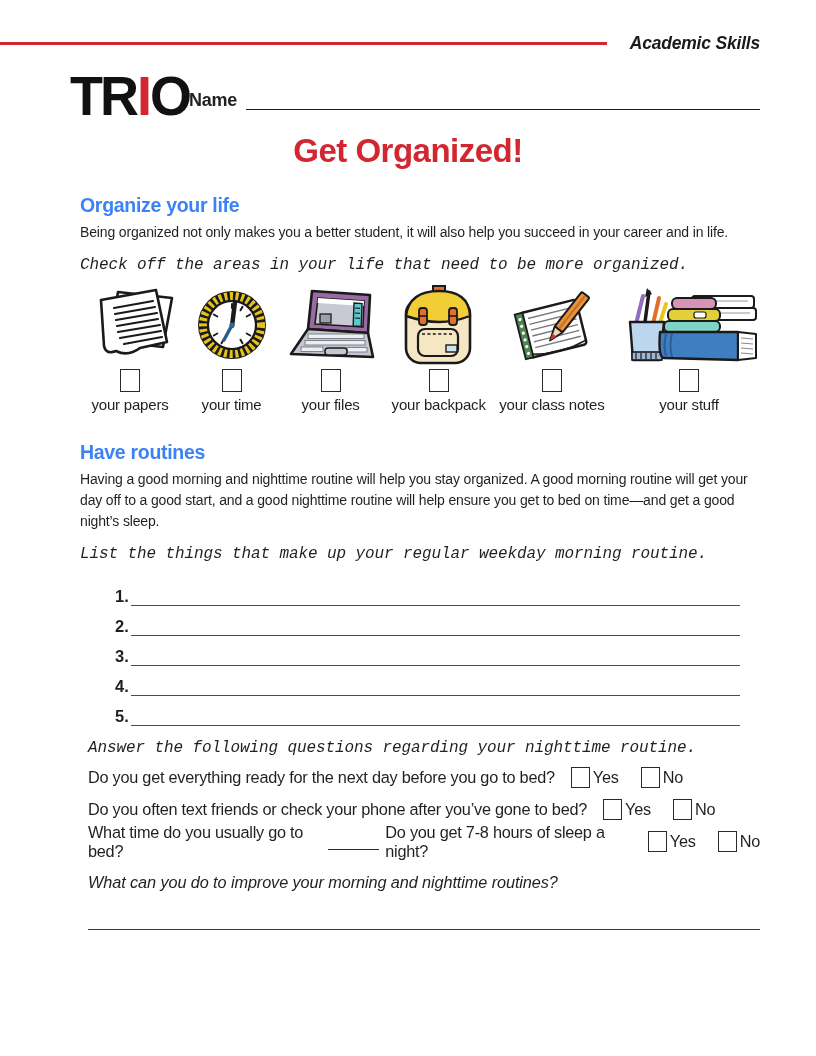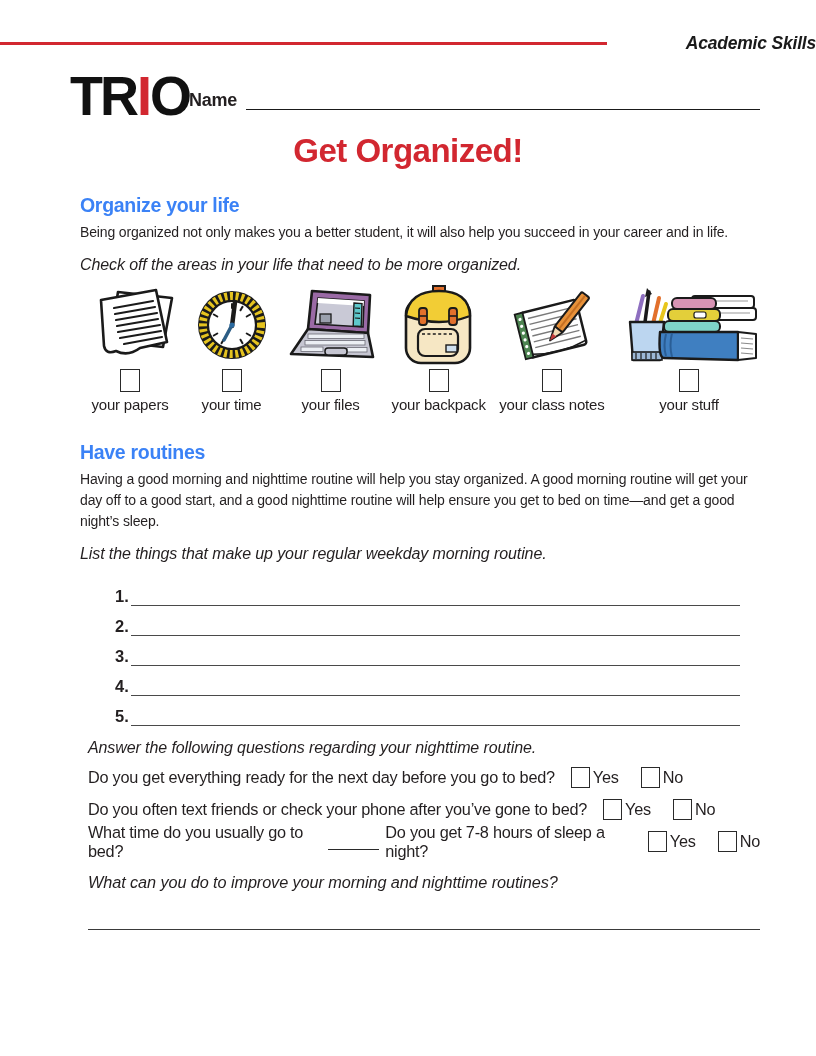--- a/index.html
+++ b/index.html
@@ -7,21 +7,21 @@
   body {
     width: 816px; height: 1056px;
     font-family: "Liberation Sans", sans-serif;
     color: #231f20;
     position: relative;
     overflow: hidden;
   }
   .page { width: 816px; height: 1056px; position: relative; }
 
   
-  .topbar { display: flex; align-items: center; margin-top: 33px; }
+  .topbar { display: flex; align-items: center; margin-top: 33px; padding-right: 56px; }
   .topbar-line { width: 607px; height: 3px; background: #d22730; flex: none; }
   .topbar-text {
     flex: 1; text-align: right;
     font-size: 17.5px; font-weight: bold; font-style: italic;
     color: #1a1a1a; letter-spacing: -0.2px;
   }
 
   
   .header-row { display: flex; align-items: center; padding: 0 56px 0 70px; margin-top: 14px; }
   .logo { font-weight: bold; font-size: 54px; letter-spacing: -3px; line-height: 1; transform: scaleY(1.04); }
@@ -45,21 +45,21 @@
   }
 
   .section-heading {
     color: #3b82f6; font-weight: bold; font-size: 19.5px;
     letter-spacing: -0.3px;
   }
   .h-organize { margin-top: 24px; }
   .h-routines { margin-top: 28px; }
 
   .body-text { font-size: 14px; line-height: 1.5; margin-top: 5px; letter-spacing: -0.15px; }
-  .instruction { font-style: italic; font-size: 16px; margin-top: 13px; letter-spacing: -0.1px; }
+  .instruction { font-style: italic; font-size: 16px; margin-top: 13px; letter-spacing: -0.1px; font-family: Liberation Mono, monospace; }
 
   
   .items-row { display: flex; justify-content: space-between; margin-top: 10px; }
   .item-col { display: flex; flex-direction: column; align-items: center; }
   .icon-box { height: 82px; display: flex; align-items: center; justify-content: center; }
   .checkbox {
     width: 20px; height: 23px; border: 1.7px solid #2a2a2a; background: #fff;
     margin-top: 3px;
   }
   .item-label { font-size: 15px; margin-top: 4px; letter-spacing: -0.2px; white-space: nowrap; }

